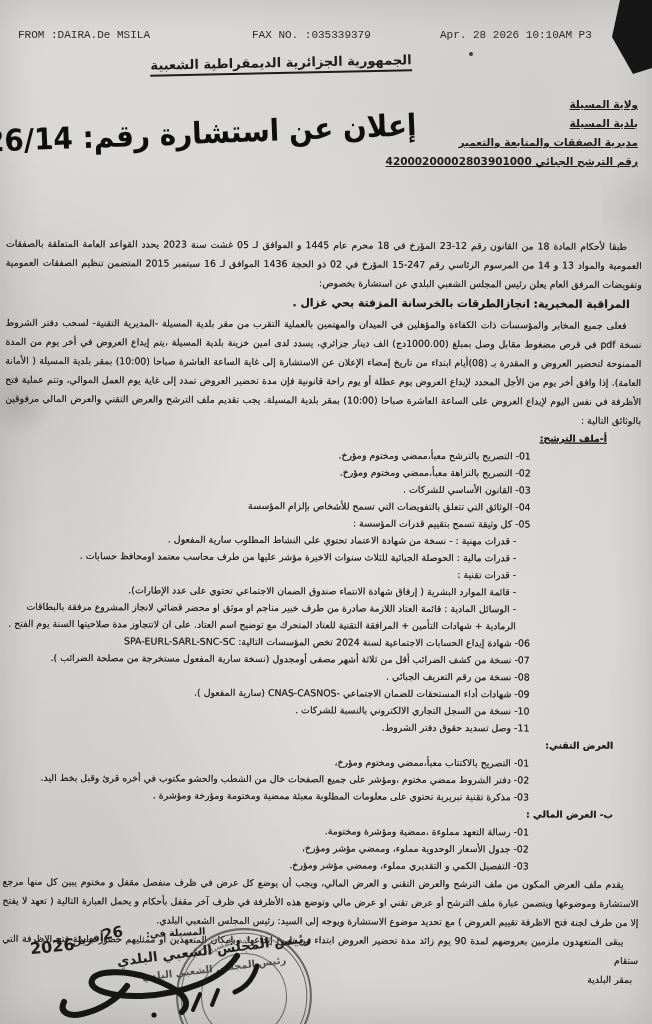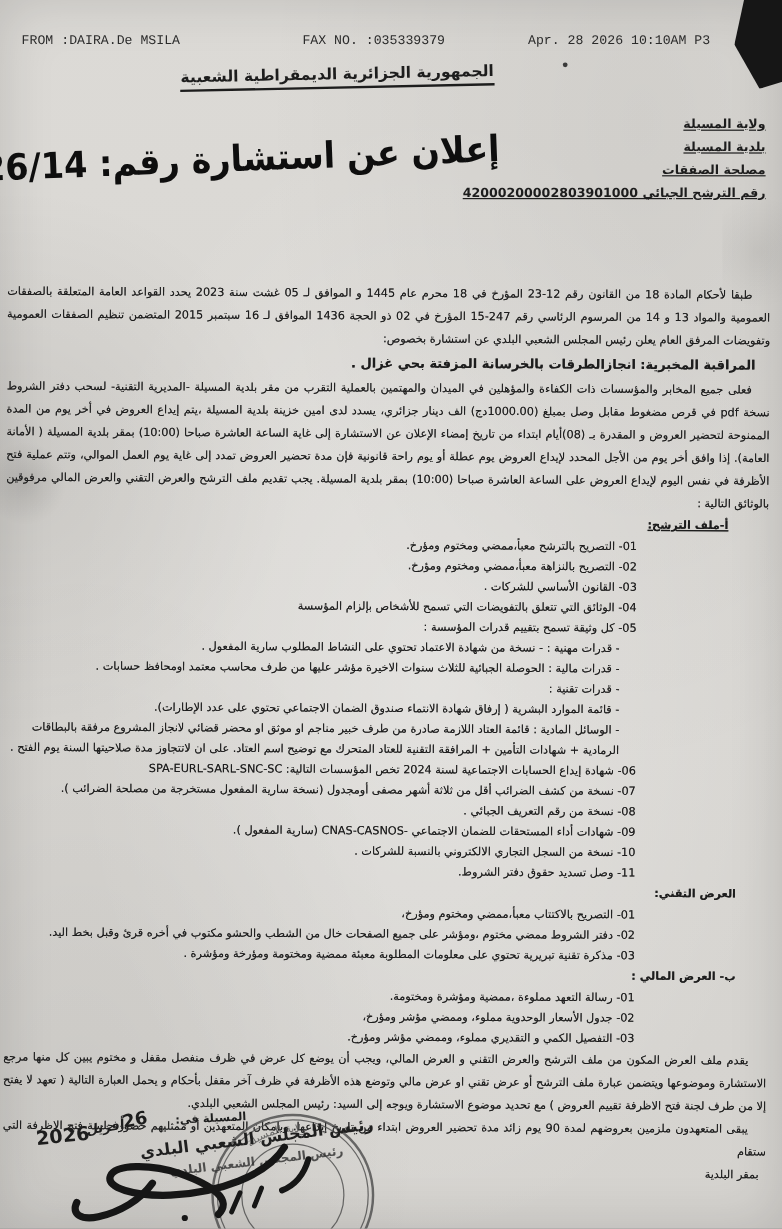--- a/index.html
+++ b/index.html
@@ -82,21 +82,21 @@
   <div class="corner-blob"></div>
   <div class="dot-artifact"></div>
   <div class="smudge-a"></div>
   <div class="smudge-b"></div>
 
   <div class="republic">الجمهورية الجزائرية الديمقراطية الشعبية</div>
 
   <div class="letterhead">
     <div class="lh">ولاية المسيلة</div>
     <div class="lh">بلدية المسيلة</div>
-    <div class="lh">مصلحة الصفقات</div>
+    <div class="lh">مديرية الصفقات والمتابعة والتعمير</div>
     <div class="lh">رقم الترشح الجبائي 42000200002803901000</div>
   </div>
 
   <div class="main-title">إعلان عن استشارة رقم: 2026/14</div>
 
   <div class="doc-body">
     <p class="p">طبقا لأحكام المادة 18 من القانون رقم 12-23 المؤرخ في 18 محرم عام 1445 و الموافق لـ 05 غشت سنة 2023 يحدد القواعد العامة المتعلقة بالصفقات العمومية والمواد 13 و 14 من المرسوم الرئاسي رقم 247-15 المؤرخ في 02 ذو الحجة 1436 الموافق لـ 16 سبتمبر 2015 المتضمن تنظيم الصفقات العمومية وتفويضات المرفق العام يعلن رئيس المجلس الشعبي البلدي عن استشارة بخصوص:</p>
     <div class="subject">المراقبة المخبرية: انجازالطرقات بالخرسانة المزفتة بحي غزال .</div>
     <p class="p">فعلى جميع المخابر والمؤسسات ذات الكفاءة والمؤهلين في الميدان والمهتمين بالعملية التقرب من مقر بلدية المسيلة -المديرية التقنية- لسحب دفتر الشروط نسخة pdf في قرص مضغوط مقابل وصل بمبلغ (1000.00دج) الف دينار جزائري، يسدد لدى امين خزينة بلدية المسيلة ،يتم إيداع العروض في أخر يوم من المدة الممنوحة لتحضير العروض و المقدرة بـ (08)أيام ابتداء من تاريخ إمضاء الإعلان عن الاستشارة إلى غاية الساعة العاشرة صباحا (10:00) بمقر بلدية المسيلة ( الأمانة العامة). إذا وافق أخر يوم من الأجل المحدد لإيداع العروض يوم عطلة أو يوم راحة قانونية فإن مدة تحضير العروض تمدد إلى غاية يوم العمل الموالي، وتتم عملية فتح الأظرفة في نفس اليوم لإيداع العروض على الساعة العاشرة صباحا (10:00) بمقر بلدية المسيلة. يجب تقديم ملف الترشح والعرض التقني والعرض المالي مرفوقين بالوثائق التالية :</p>
 

